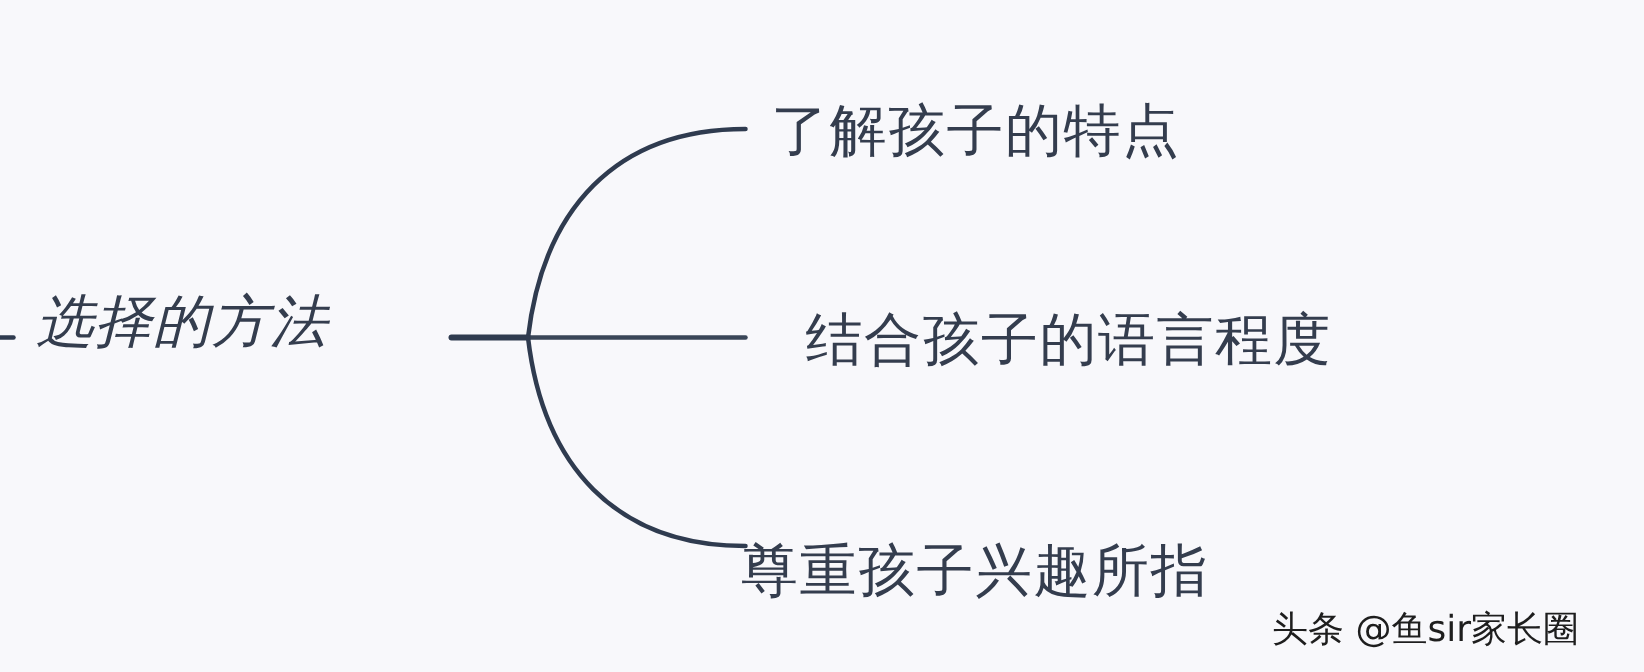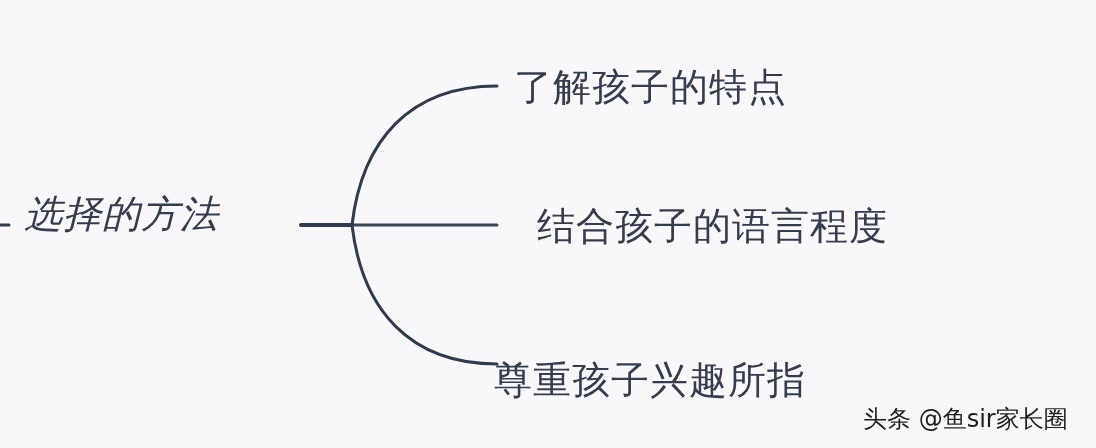--- a/index.html
+++ b/index.html
@@ -49,21 +49,20 @@
       margin-top: 15px;
     }
     .watermark {
       position: absolute;
       left: 848px;
       top: 404px;
       font-size: 24px;
       line-height: 30px;
       color: #1e1e1e;
       white-space: nowrap;
-      margin-left: 15px;
     }
   </style>
 </head>
 <body>
 
 <svg class="connectors" viewBox="0 0 1096 448" xmlns="http://www.w3.org/2000/svg">
 
   <line x1="0" y1="225" x2="9" y2="225" stroke="#2f3b4f" stroke-width="3" stroke-linecap="round"></line>
 
   <line x1="301" y1="225" x2="352" y2="225" stroke="#2f3b4f" stroke-width="4" stroke-linecap="round"></line>

